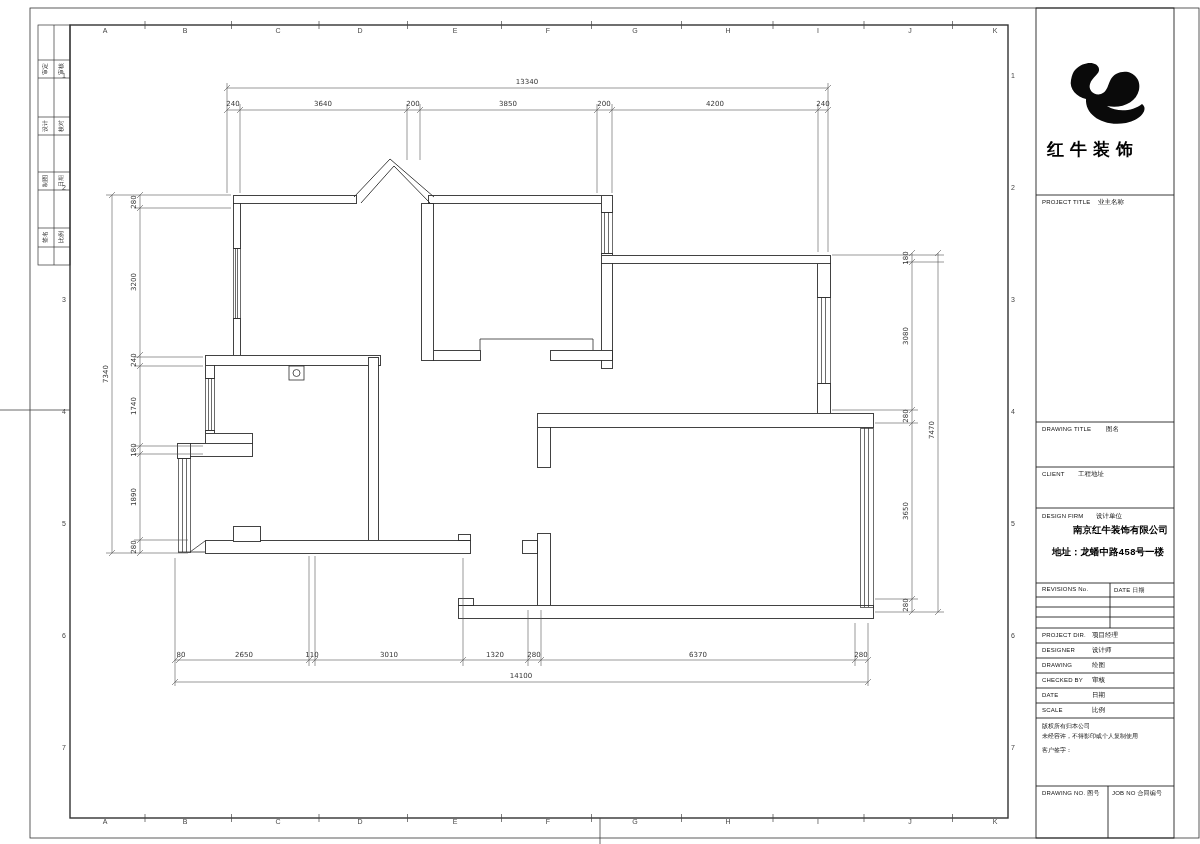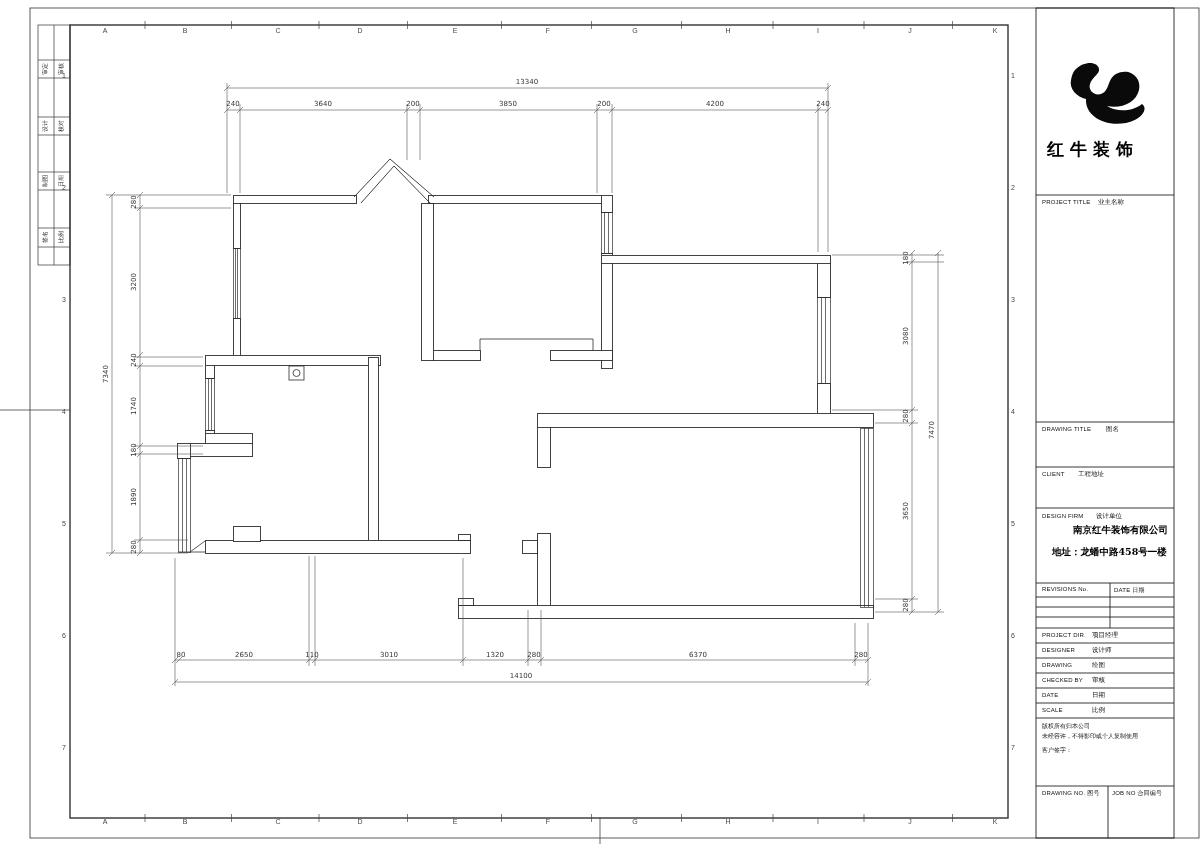--- a/index.html
+++ b/index.html
@@ -349,21 +349,21 @@
   <div class="abs tb-label" style="left:1042px;top:426px;">DRAWING TITLE</div>
   <div class="abs tb-cn" style="left:1106px;top:425px;">图名</div>
 
   <div class="abs tb-label" style="left:1042px;top:471px;">CLIENT</div>
   <div class="abs tb-cn" style="left:1078px;top:470px;">工程地址</div>
 
   <div class="abs tb-label" style="left:1042px;top:513px;">DESIGN FIRM</div>
   <div class="abs tb-cn" style="left:1096px;top:512px;">设计单位</div>
 
   <div class="abs tb-company" style="left:1052px;top:524px;margin-left:21px;">南京红牛装饰有限公司</div>
-  <div class="abs tb-company" style="left:1052px;top:546px;">地址：龙蟠中路458号一楼</div>
+  <div class="abs tb-company" style="left:1052px;top:546px;font-family:Liberation Mono, monospace;">地址：龙蟠中路458号一楼</div>
 
   <div class="abs tb-label" style="left:1042px;top:586px;">REVISIONS No.</div>
   <div class="abs tb-label" style="left:1114px;top:586px;">DATE 日期</div>
 
   <div class="abs tb-label" style="left:1042px;top:632px;">PROJECT DIR.</div>
   <div class="abs tb-cn" style="left:1092px;top:631px;">项目经理</div>
 
   <div class="abs tb-label" style="left:1042px;top:647px;">DESIGNER</div>
   <div class="abs tb-cn" style="left:1092px;top:646px;">设计师</div>
 

